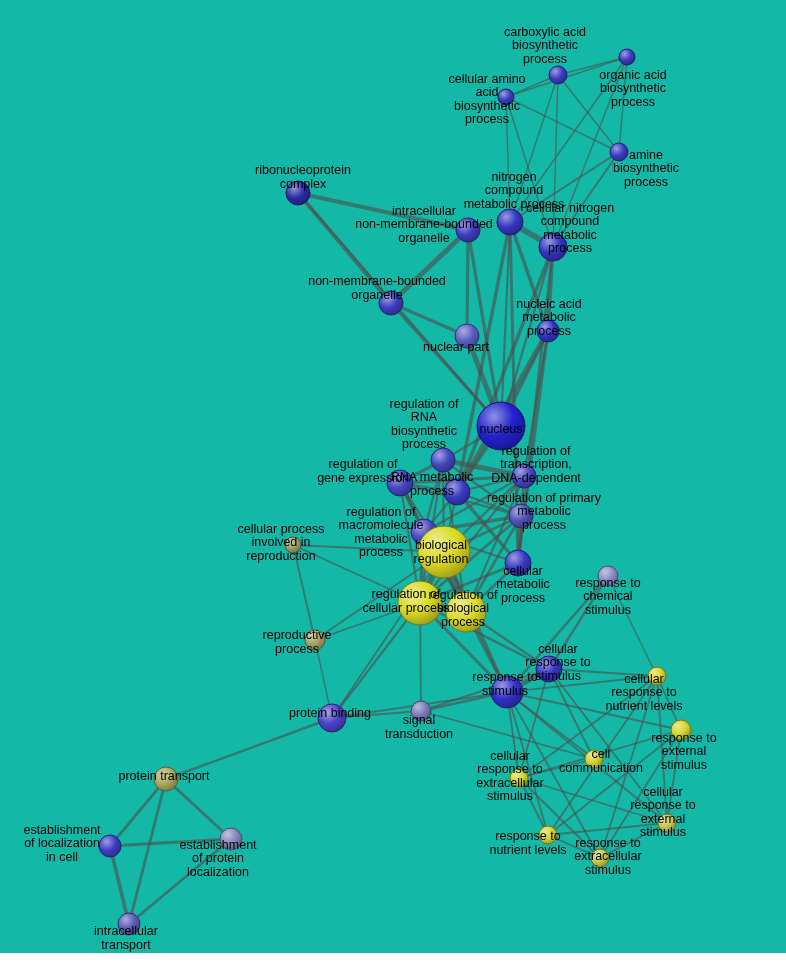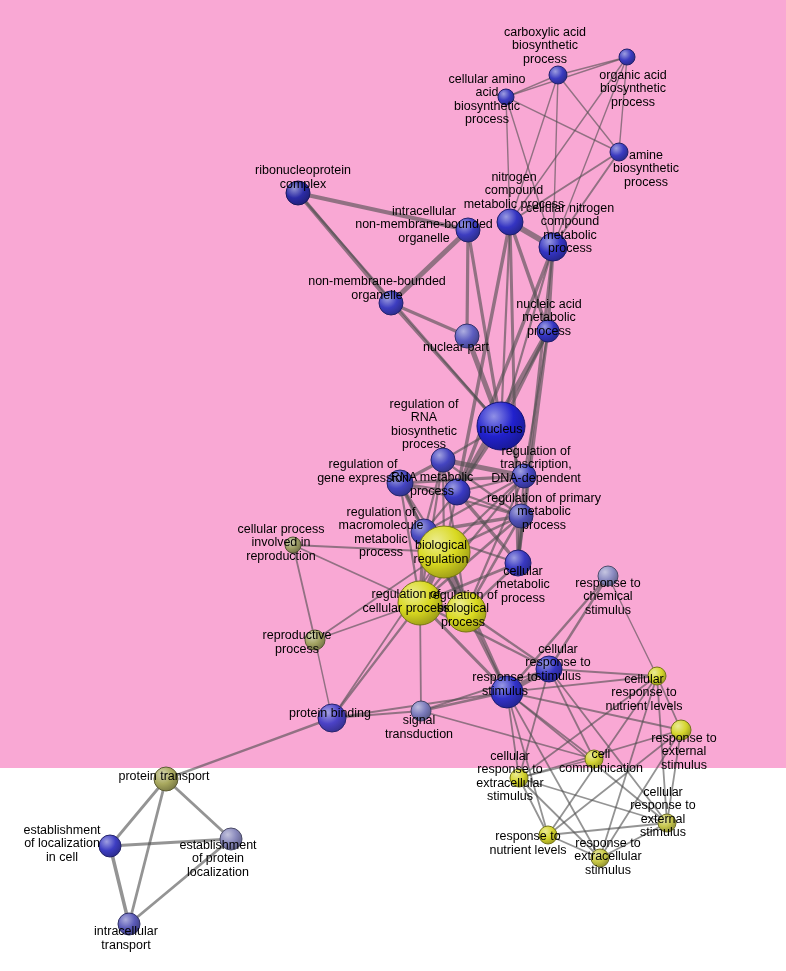--- a/index.html
+++ b/index.html
@@ -7,22 +7,22 @@
     padding: 0;
     background: #ffffff;
     width: 786px;
     height: 971px;
     overflow: hidden;
     font-family: "Liberation Sans", sans-serif;
   }
   .graph-wrap {
     position: relative;
     width: 786px;
-    height: 768px;
-    background: #f9a8d4;
+    height: 953px;
+    background: #14b8a6;
   }
   svg.network {
     display: block;
     width: 786px;
     height: 971px;
   }
   svg.network text {
     font-family: "Liberation Sans", sans-serif;
     fill: #000000;
     user-select: none;

